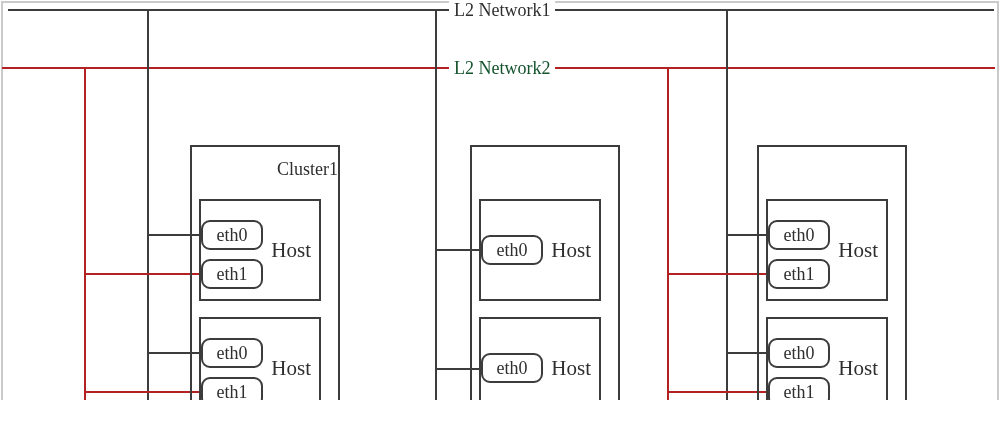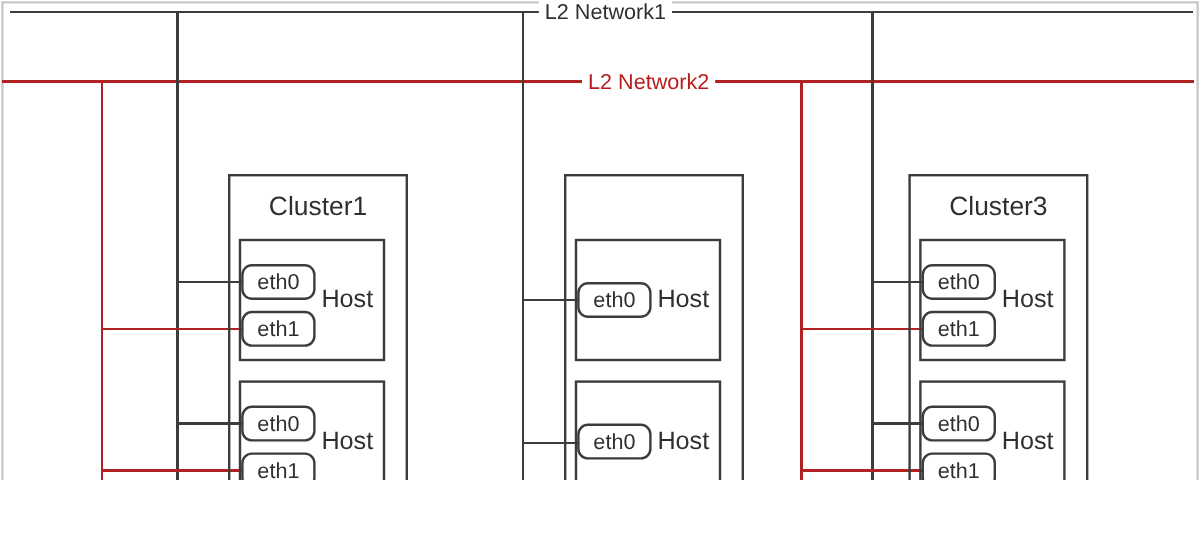--- a/index.html
+++ b/index.html
@@ -1,21 +1,21 @@
 <!DOCTYPE html>
 <html><head>
 <meta charset="utf-8">
 <style>
   html, body { margin: 0; padding: 0; background: #ffffff; }
   #canvas {
     position: relative;
     width: 1000px;
     height: 400px;
     background: #ffffff;
-    font-family: Liberation Sans, sans-serif;
+    font-family: Liberation Serif, serif;
     color: #2f2f2f;
     overflow: hidden;
   }
   #lines { position: absolute; left: 0; top: 0; z-index: 1; }
   .frame {
     position: absolute;
     left: 1px; top: 1px;
     width: 994px; height: 438px;
     border: 2px solid #cacaca;
     z-index: 0;
@@ -24,37 +24,37 @@
     position: absolute;
     z-index: 3;
     height: 20px;
     line-height: 20px;
     font-size: 18px;
     background: #ffffff;
     padding: 0 5px;
     white-space: nowrap;
   }
   .net1-label { left: 449px; top: 0px; color: #2f2f2f; }
-  .net2-label { left: 449px; top: 58px; color: #b91c1c; margin-left: 36px; }
+  .net2-label { left: 449px; top: 58px; color: #14532d; }
   .cluster {
     position: absolute;
     top: 145px;
     width: 150px;
     height: 285px;
     border: 2px solid #3c3c3c;
     box-sizing: border-box;
     z-index: 2;
     background: transparent;
   }
   .cluster-title {
     position: absolute;
     left: 0; top: 12px;
     width: 100%;
-    text-align: center;
-    font-size: 22px;
+    text-align: right;
+    font-size: 18px;
   }
   .host {
     position: absolute;
     left: 7px;
     width: 122px;
     height: 102px;
     border: 2px solid #3c3c3c;
     box-sizing: border-box;
     background: transparent;
   }
@@ -142,21 +142,20 @@
       <div class="eth eth-solo">eth0</div>
       <div class="host-label">Host</div>
     </div>
     <div class="host host-2">
       <div class="eth eth-solo">eth0</div>
       <div class="host-label">Host</div>
     </div>
   </div>
 
   <div class="cluster" style="left:757px">
-    <div class="cluster-title">Cluster3</div>
     <div class="host host-1">
       <div class="eth eth-a">eth0</div>
       <div class="eth eth-b">eth1</div>
       <div class="host-label">Host</div>
     </div>
     <div class="host host-2">
       <div class="eth eth-a">eth0</div>
       <div class="eth eth-b">eth1</div>
       <div class="host-label">Host</div>
     </div>

